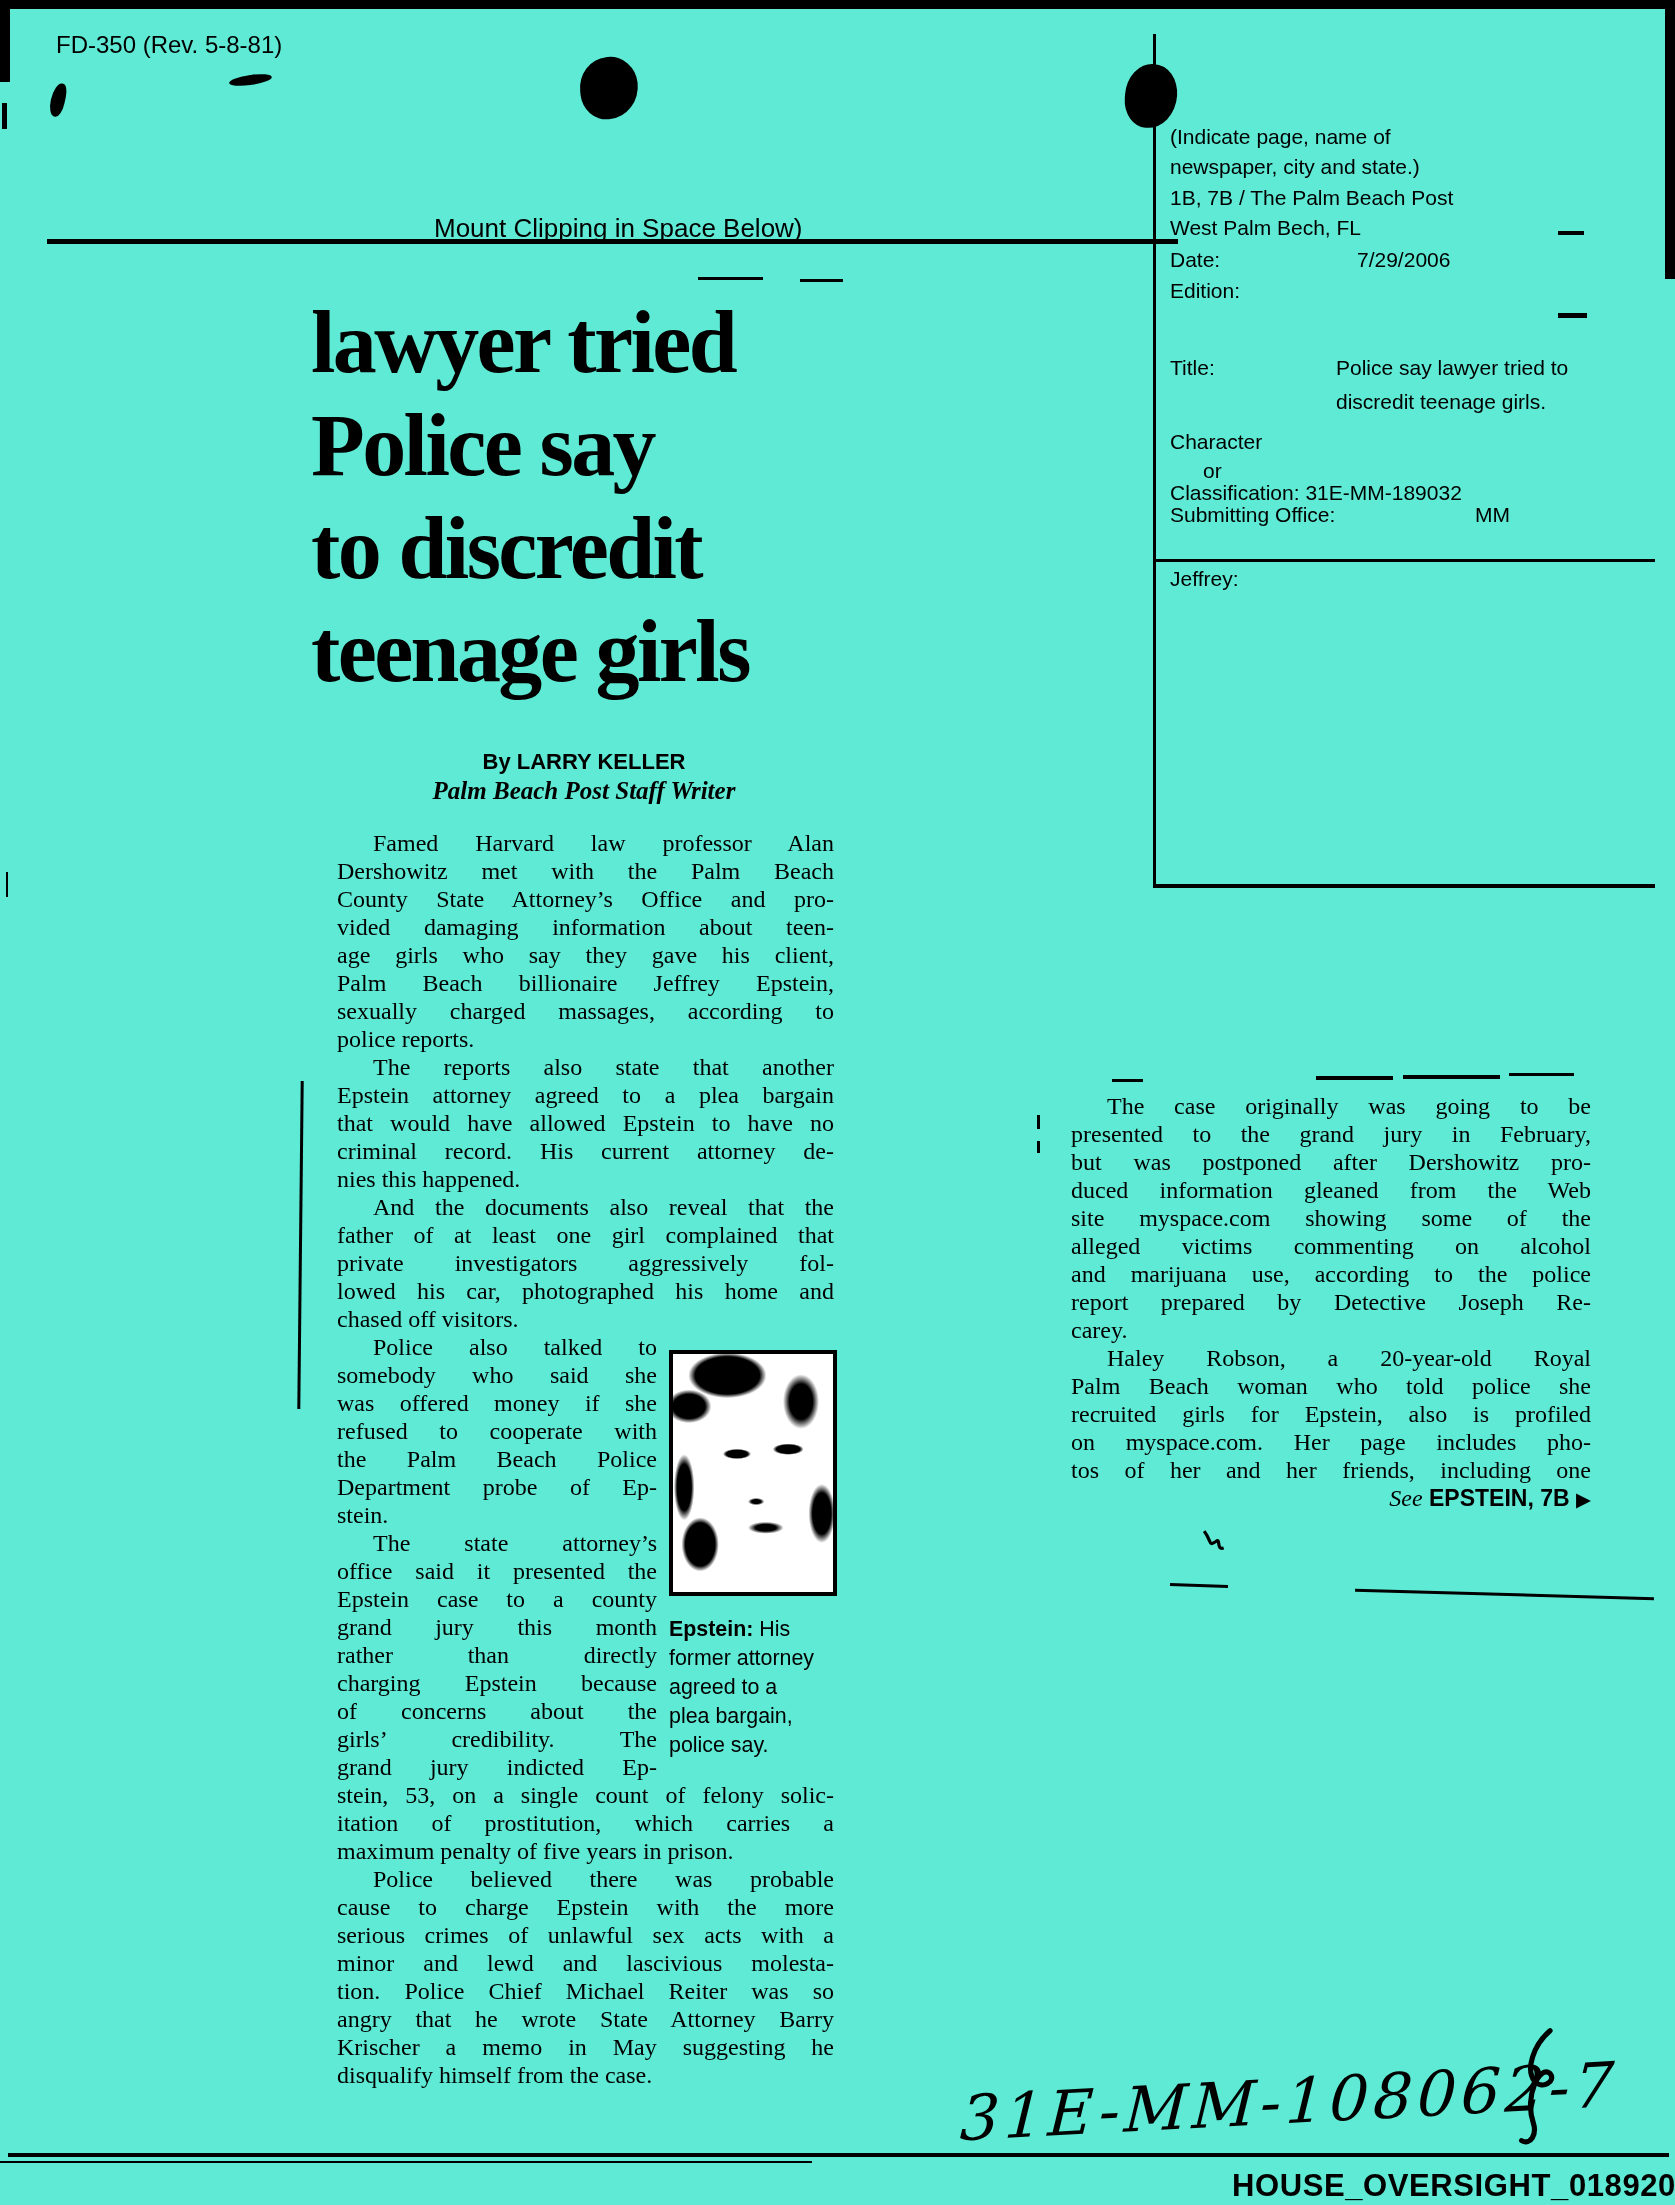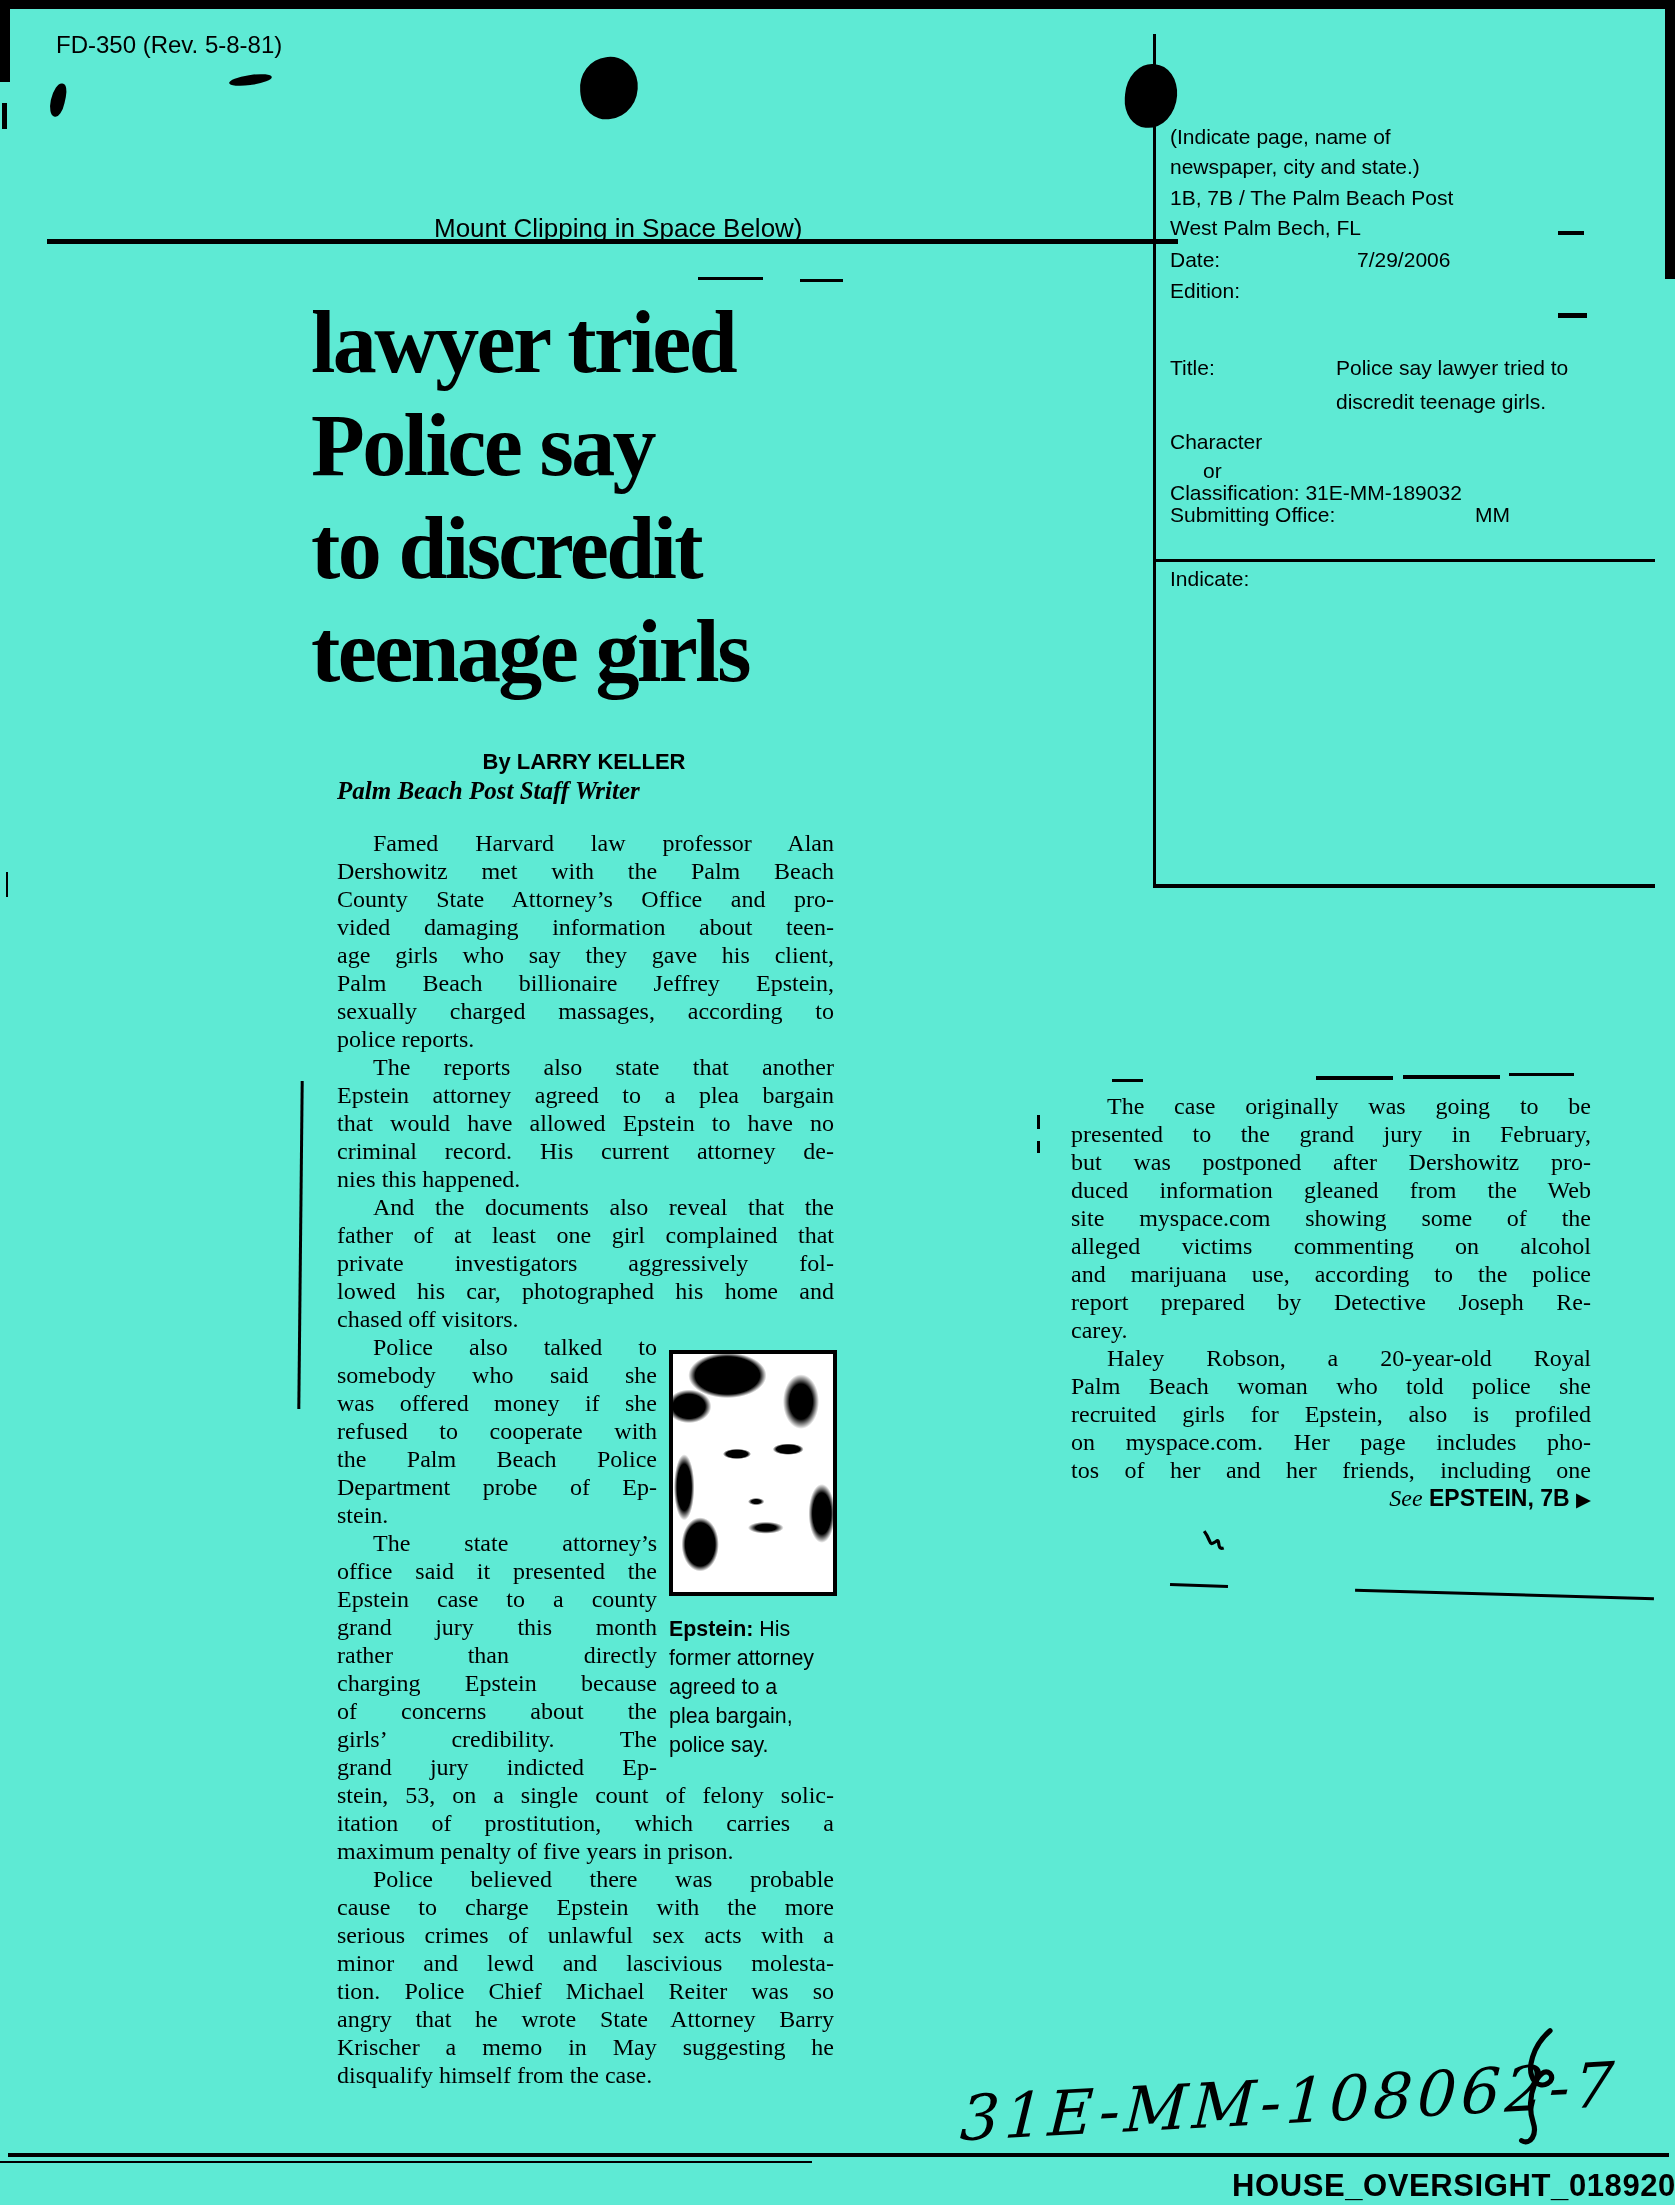--- a/index.html
+++ b/index.html
@@ -50,21 +50,21 @@
   .frow{position:absolute;left:1170px;font-size:21px;font-family:"Liberation Sans",sans-serif;white-space:nowrap;}
 
   
   .headline{left:311px;top:291px;width:585px;}
   .headline div{
     font-size:88px;line-height:103px;font-weight:bold;letter-spacing:-2.6px;
     font-family:"Liberation Serif",serif;white-space:nowrap;
   }
   .byline{left:337px;top:749px;width:494px;text-align:center;font-size:22px;font-weight:bold;
     font-family:"Liberation Sans",sans-serif;letter-spacing:0;}
-  .byline-org{left:337px;top:777px;width:494px;font-size:25px;font-weight:bold;
+  .byline-org{left:337px;top:777px;width:494px;text-align:center;font-size:25px;font-weight:bold;
     font-style:italic;font-family:"Liberation Serif",serif;}
 
   
   .col{position:absolute;font-size:24px;}
   .left-col{left:337px;top:829px;width:497px;}
   .right-col{left:1071px;top:1092px;width:520px;}
   .line{height:28px;line-height:28px;overflow:visible;}
   .line.full{width:497px;}
   .right-col .line.full{width:520px;}
   .line.narrow{width:320px;}
@@ -150,21 +150,21 @@
   <div class="frow" style="top:356px;left:1336px">Police say lawyer tried to</div>
   <div class="frow" style="top:390px;left:1336px">discredit teenage girls.</div>
   <div class="frow" style="top:430px">Character</div>
   <div class="frow" style="top:459px;left:1203px">or</div>
   <div class="frow" style="top:481px">
     <span>Classification:</span>
     <span>31E-MM-189032</span>
   </div>
   <div class="frow" style="top:503px">Submitting Office:</div>
   <div class="frow" style="top:503px;left:1475px">MM</div>
-  <div class="frow" style="top:567px">Indicate:</div>
+  <div class="frow" style="top:567px">Jeffrey:</div>
 
   <div class="abs headline" id="headline">
       <div>lawyer tried</div>
       <div>Police say</div>
       <div>to discredit</div>
       <div>teenage girls</div>
     </div>
 
   <div class="abs byline">By LARRY KELLER</div>
   <div class="abs byline-org">Palm Beach Post Staff Writer</div>

